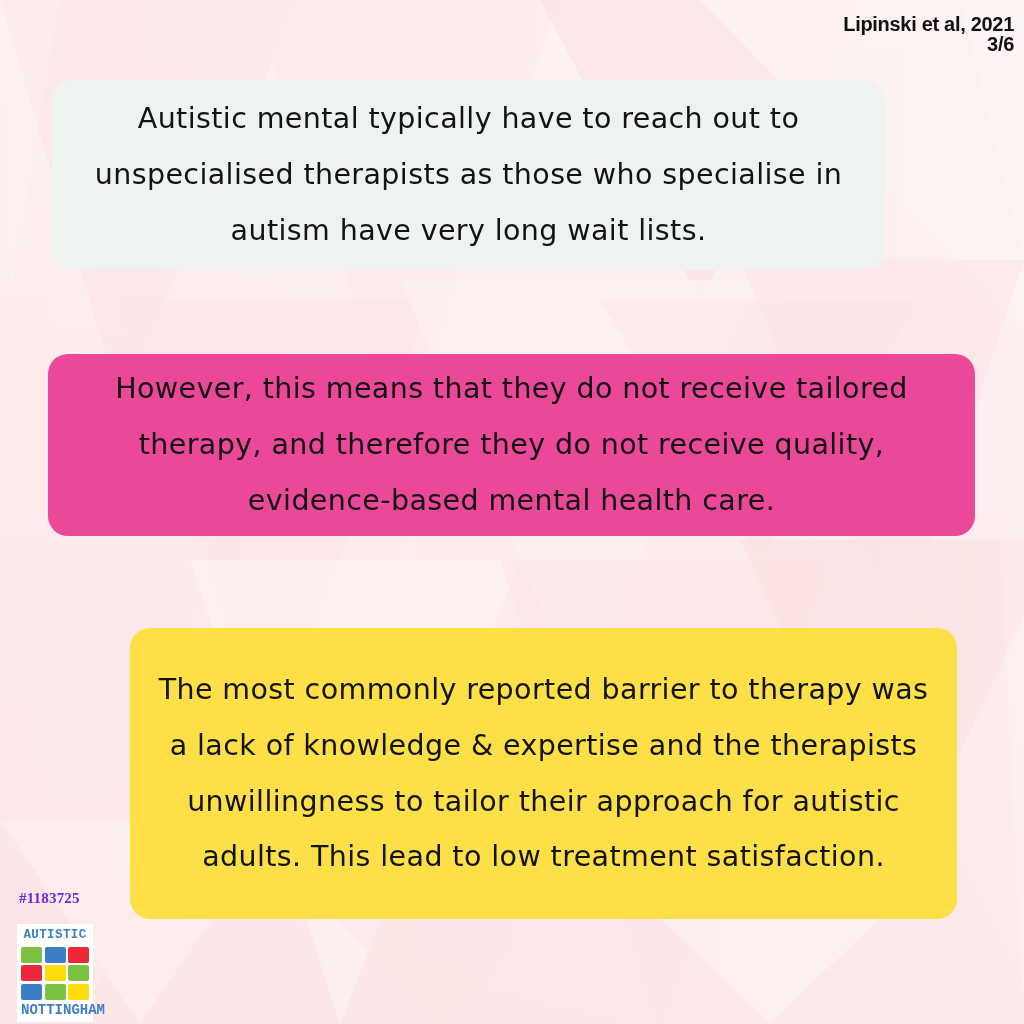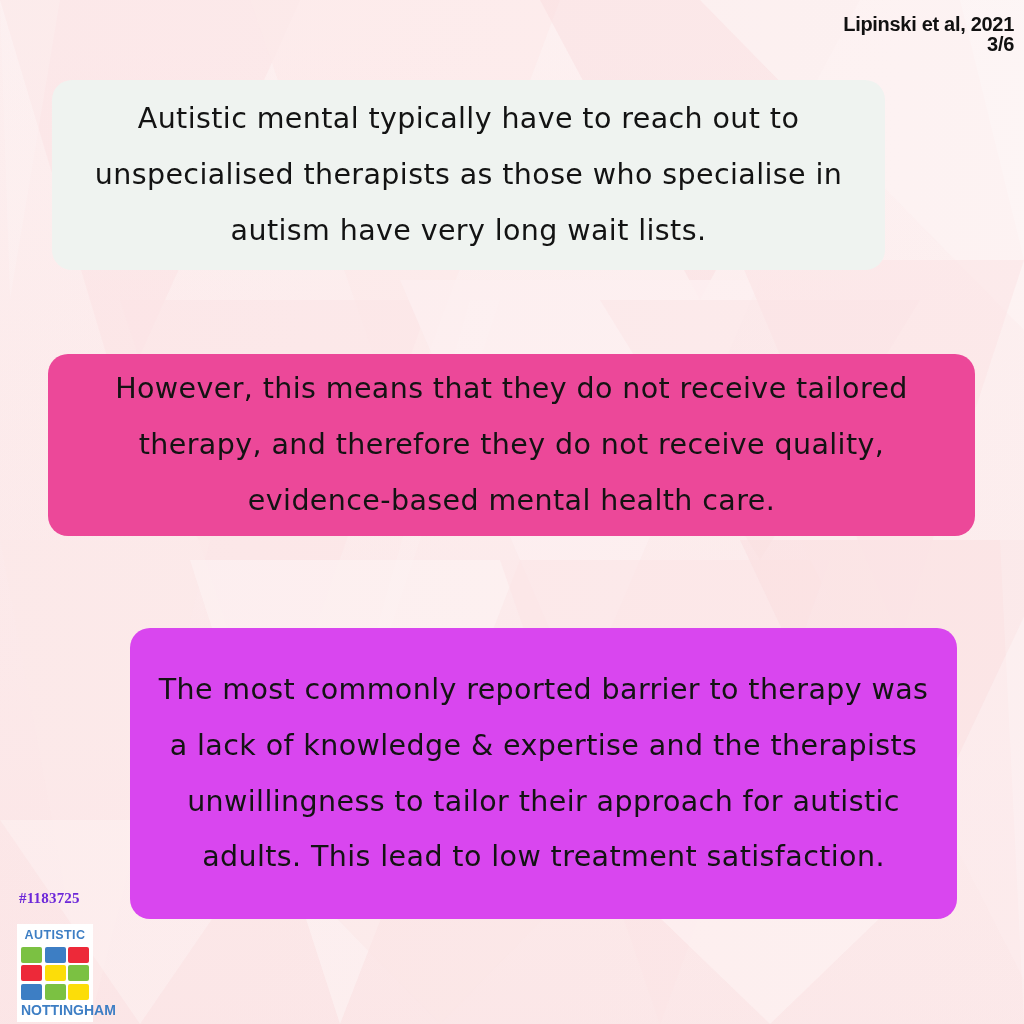--- a/index.html
+++ b/index.html
@@ -89,21 +89,21 @@
     padding-left:2px;
     white-space:nowrap;
   }
   #logo-box {
     width:76px;
     background:#ffffff;
     padding:4px 4px 3px 4px;
     text-align:center;
   }
   .logo-word {
-    font-family:Liberation Sans, sans-serif;
+    font-family:Liberation Mono, monospace;
     font-weight:bold;
     color:#3d7ec4;
     font-size:12.5px;
     letter-spacing:0.4px;
     line-height:1.25;
     display:block;
   }
   #logo-word-bottom { font-size:14px; letter-spacing:0px;text-align:center; }
   #logo-grid {
     display:grid;
@@ -173,21 +173,21 @@
   </div>
 
   <div class="card" id="card-1" style="background: rgb(239, 243, 240);">
     <div class="card-text">Autistic mental typically have to reach out to unspecialised therapists as those who specialise in autism have very long wait lists.</div>
   </div>
 
   <div class="card" id="card-2" style="background: #ec4899;">
     <div class="card-text">However, this means that they do not receive tailored therapy, and therefore they do not receive quality, evidence-based mental health care.</div>
   </div>
 
-  <div class="card" id="card-3" style="background: #d946ef;">
+  <div class="card" id="card-3" style="background: #fde047;">
     <div class="card-text">The most commonly reported barrier to therapy was a lack of knowledge &amp; expertise and the therapists unwillingness to tailor their approach for autistic adults. This lead to low treatment satisfaction.</div>
   </div>
 
   <div id="footer-logo">
     <div id="hashtag">#1183725</div>
     <div id="logo-box">
       <span class="logo-word" id="logo-word-top" style="color: rgb(61, 126, 196);">AUTISTIC</span>
       <div id="logo-grid">
         <span style="background: rgb(123, 193, 66);"></span>
         <span style="background: rgb(61, 126, 196);"></span>

